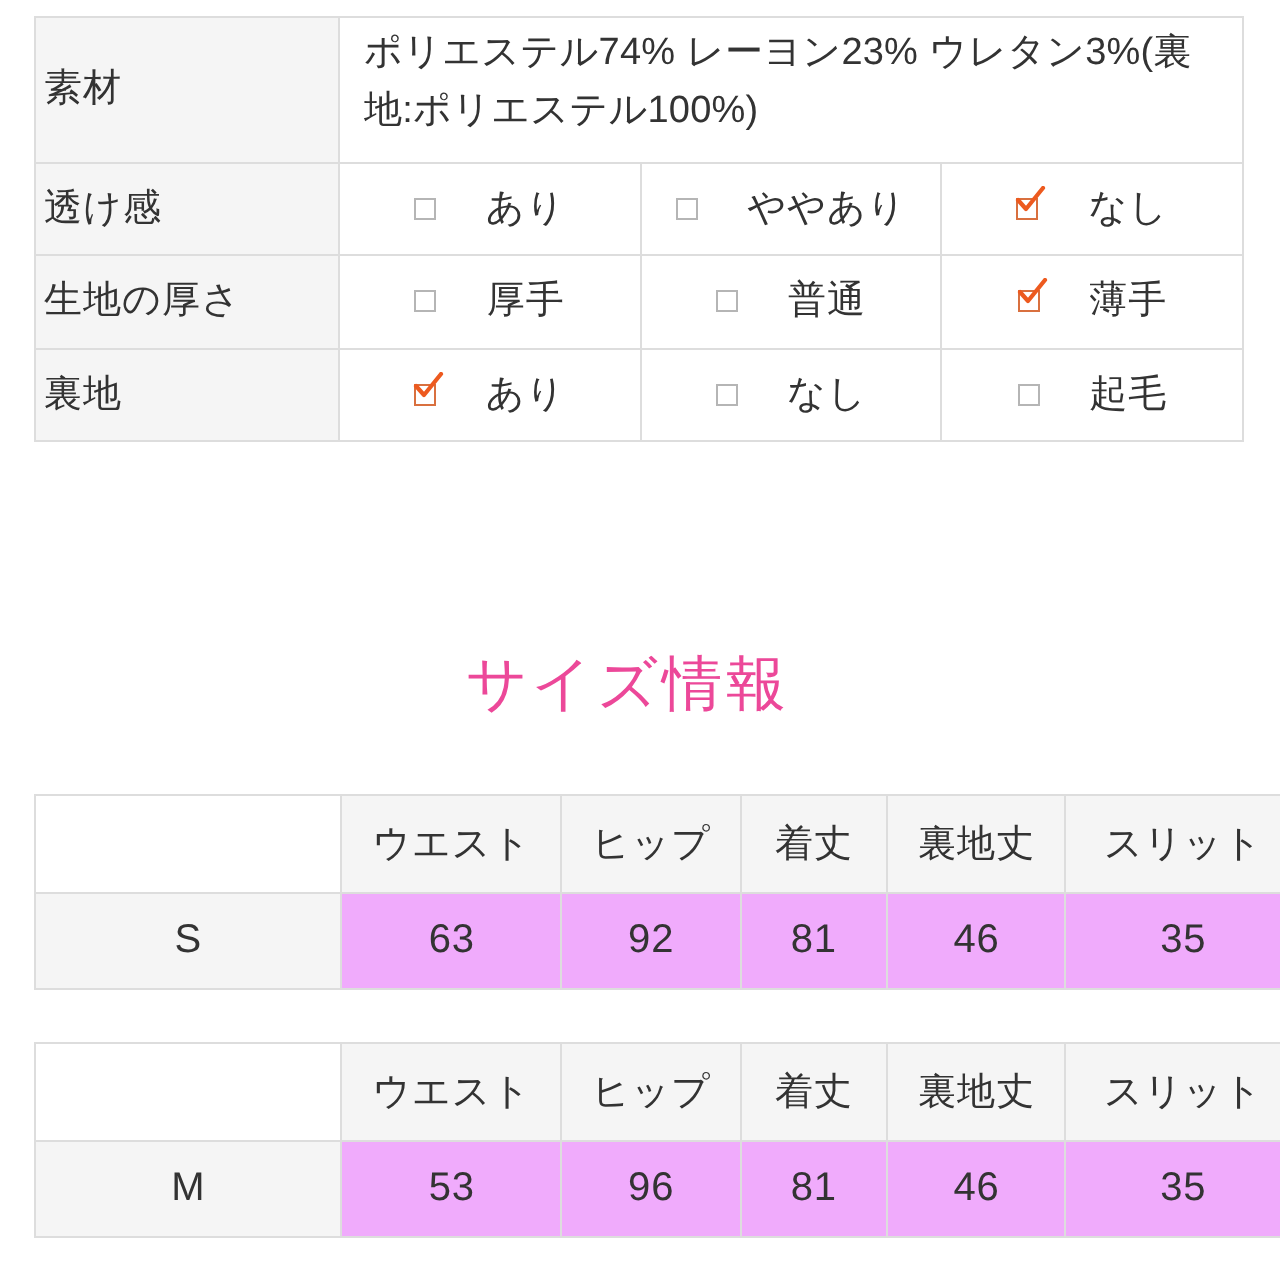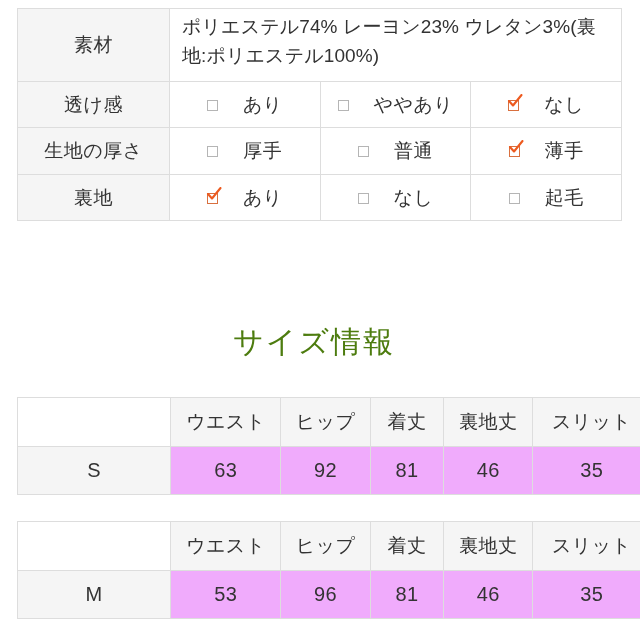--- a/index.html
+++ b/index.html
@@ -32,21 +32,20 @@
   .spec-table td {
     border: 1px solid #dddddd;
     vertical-align: middle;
     font-size: 19px;
     line-height: 1.55;
     color: #333333;
   }
   .spec-label {
     width: 152px;
     background: #f5f5f5;
-    text-align: center;
     padding: 8px 4px;
     font-size: 19px;
     letter-spacing: 0.5px;
   }
   .spec-material {
     background: #ffffff;
     padding: 3px 10px 10px 12px;
     color: #fb4d95;
     font-size: 18.5px;
     line-height: 1.58;
@@ -93,21 +92,21 @@
   
   .section-title {
     position: absolute;
     left: 0;
     top: 322px;
     width: 628px;
     text-align: center;
     font-size: 30px;
     font-weight: 400;
     letter-spacing: 2px;
-    color: #4d7c0f;
+    color: #ec4899;
   }
 
   
   .size-table {
     position: absolute;
     left: 17px;
     width: 634px;
     border-collapse: collapse;
     table-layout: fixed;
   }

